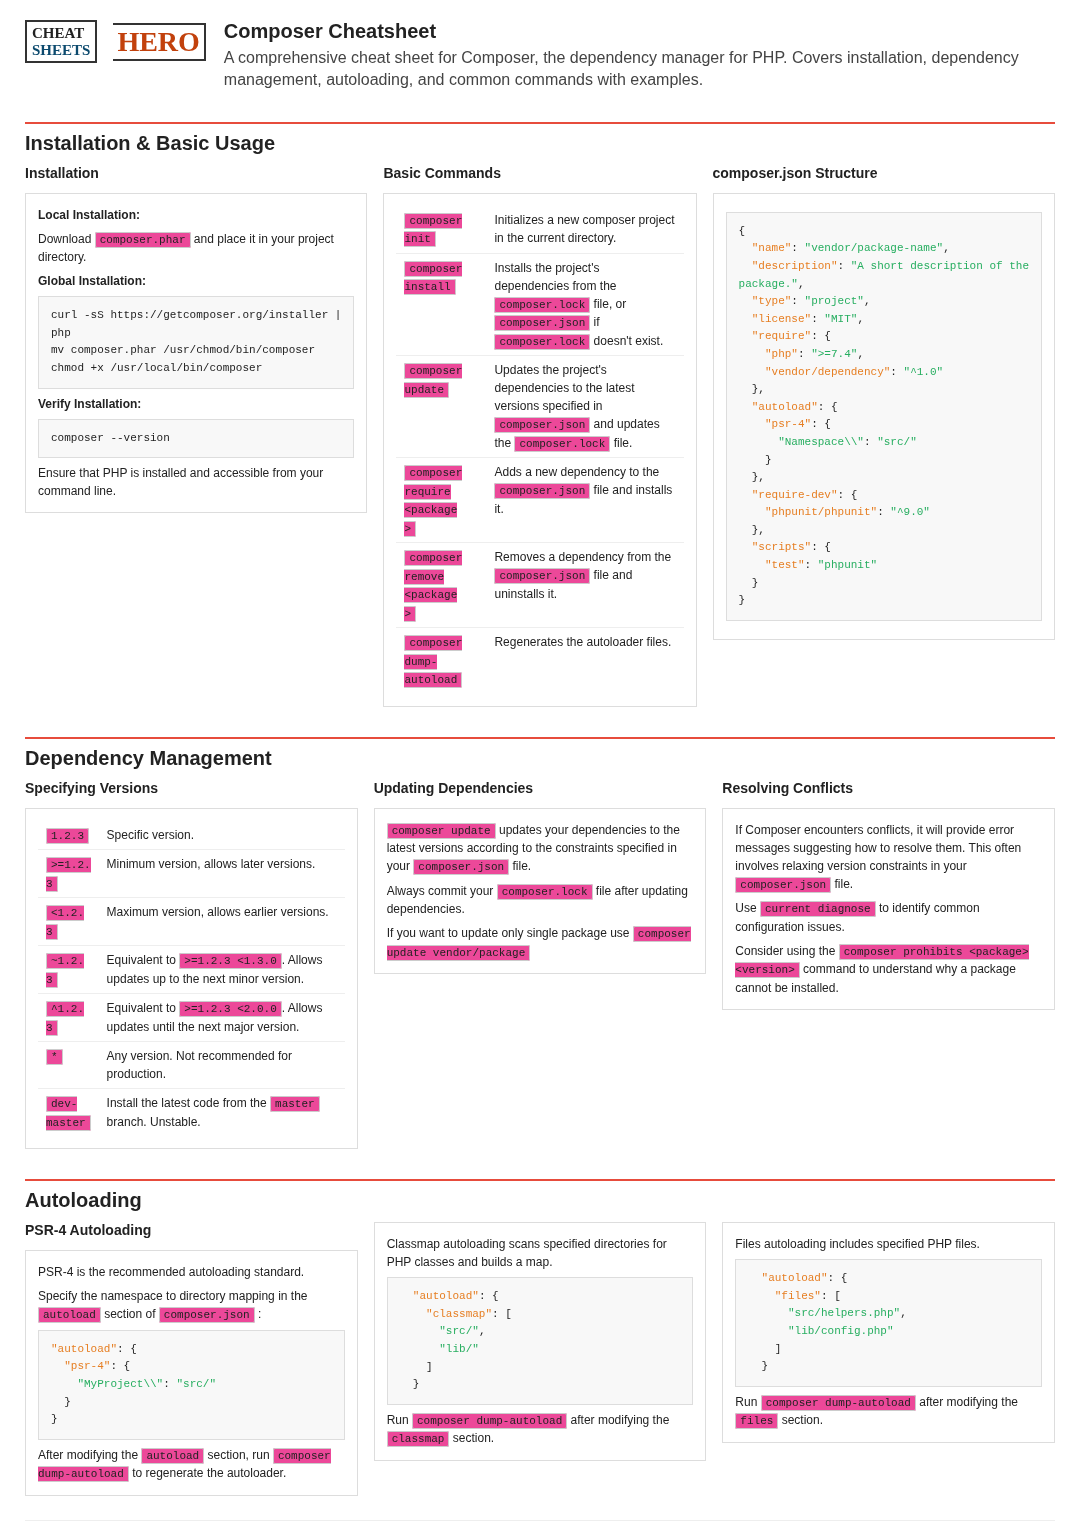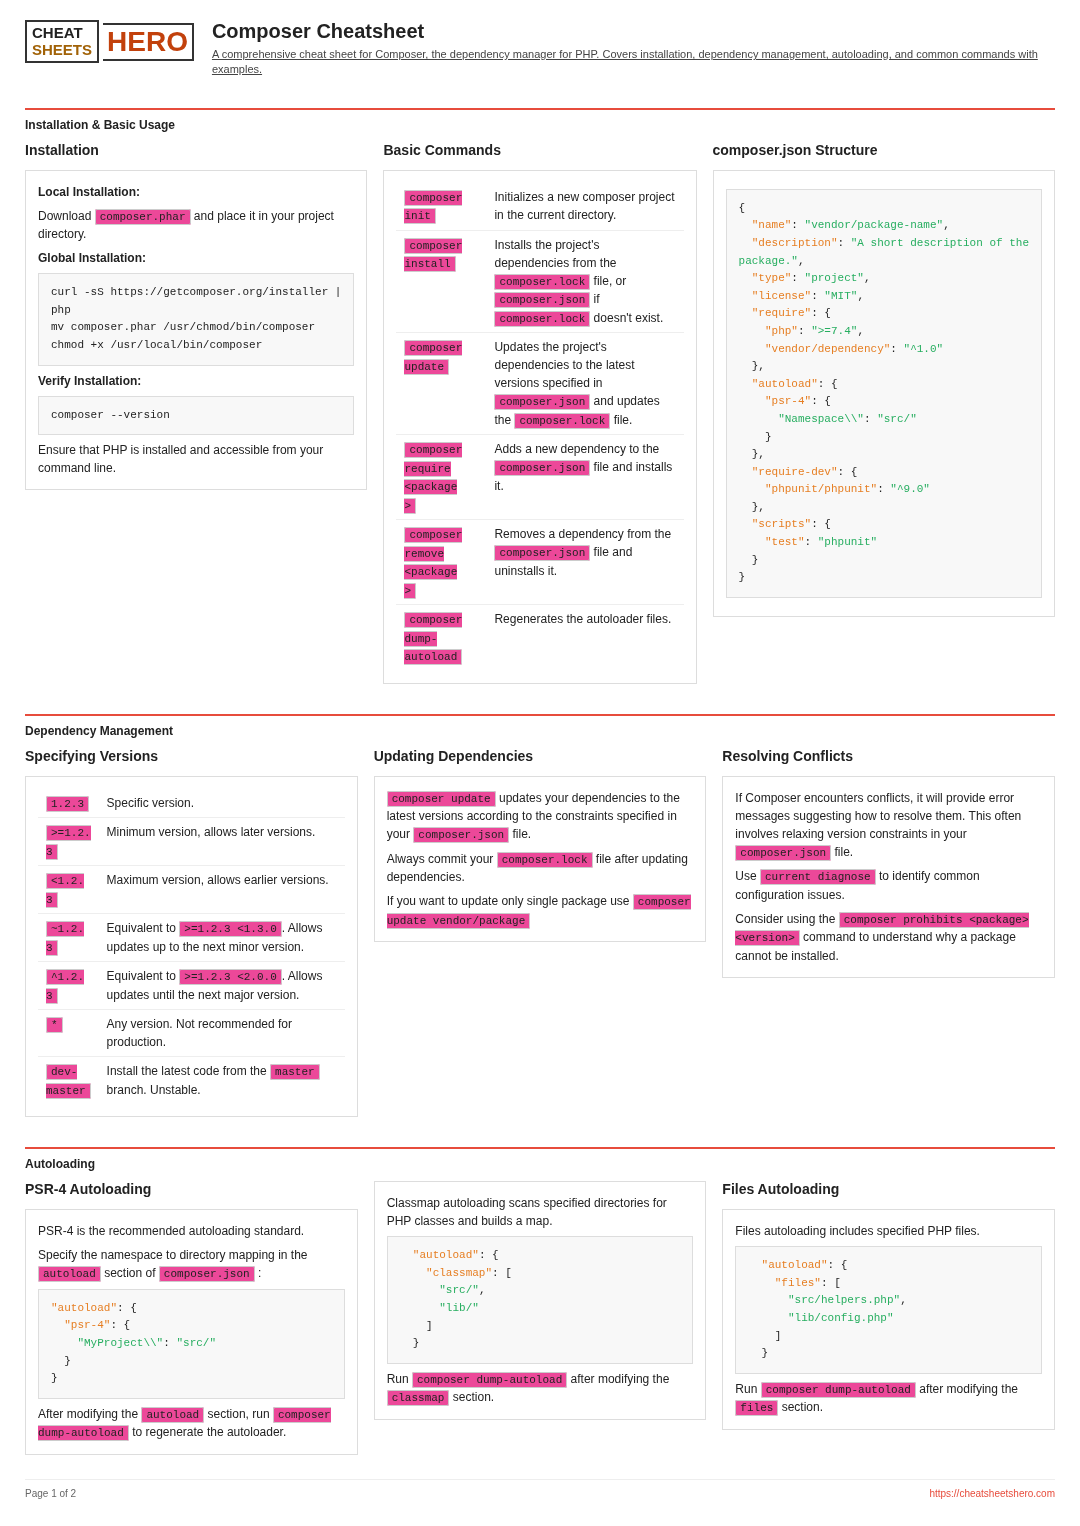--- a/index.html
+++ b/index.html
@@ -13,58 +13,58 @@
     }
     
     .header {
       display: flex;
       align-items: flex-start;
       gap: 18px;
       margin-bottom: 18px;
     }
     .logo-box {
       display: flex;
-      gap: 4px;
+      gap: 16px;
+      font-family: Liberation Serif, serif;
     }
     .logo-left {
       font-size: 15px;
       font-weight: 900;
       line-height: 1.1;
       border: 2px solid #333;
       padding: 3px 5px;
       display: flex;
       flex-direction: column;
     }
     .logo-left span:first-child { color: #222; }
-    .logo-left span:last-child { color: #a16207; }
+    .logo-left span:last-child { color: #0c4a6e; }
     .logo-right {
       font-size: 28px;
       font-weight: 900;
       color: #c2410c;
       line-height: 1;
       align-self: center;
       margin-left: 0px;
       border: 2px solid #333;
       border-left: none;
       padding: 3px 4px;
     }
     .header-info h1 {
       font-size: 20px;
       font-weight: 700;
       margin-bottom: 4px;
     }
     .header-info p {
-      font-size: 11px;
+      font-size: 16px;
       color: #444;
       line-height: 1.4;
-      text-decoration: underline;
     }
     
     .section-title {
-      font-size: 12px;
+      font-size: 20px;
       font-weight: 700;
       border-top: 2px solid #e74c3c;
       padding-top: 8px;
       margin: 30px 0 10px 0;
     }
     
     .three-col {
       display: grid;
       grid-template-columns: 1fr 1fr 1fr;
       gap: 16px;
@@ -333,21 +333,20 @@
     <span class="key">"classmap"</span>: [
       <span class="str">"src/"</span>,
       <span class="str">"lib/"</span>
     ]
   }</div>
       <p>Run <code>composer dump-autoload</code> after modifying the <code>classmap</code> section.</p>
     </div>
   </div>
 
   <div>
-    <div class="col-title">Files Autoloading</div>
     <div class="card">
       <p>Files autoloading includes specified PHP files.</p>
       <div class="code-block">  <span class="key">"autoload"</span>: {
     <span class="key">"files"</span>: [
       <span class="str">"src/helpers.php"</span>,
       <span class="str">"lib/config.php"</span>
     ]
   }</div>
       <p>Run <code>composer dump-autoload</code> after modifying the <code>files</code> section.</p>
     </div>

